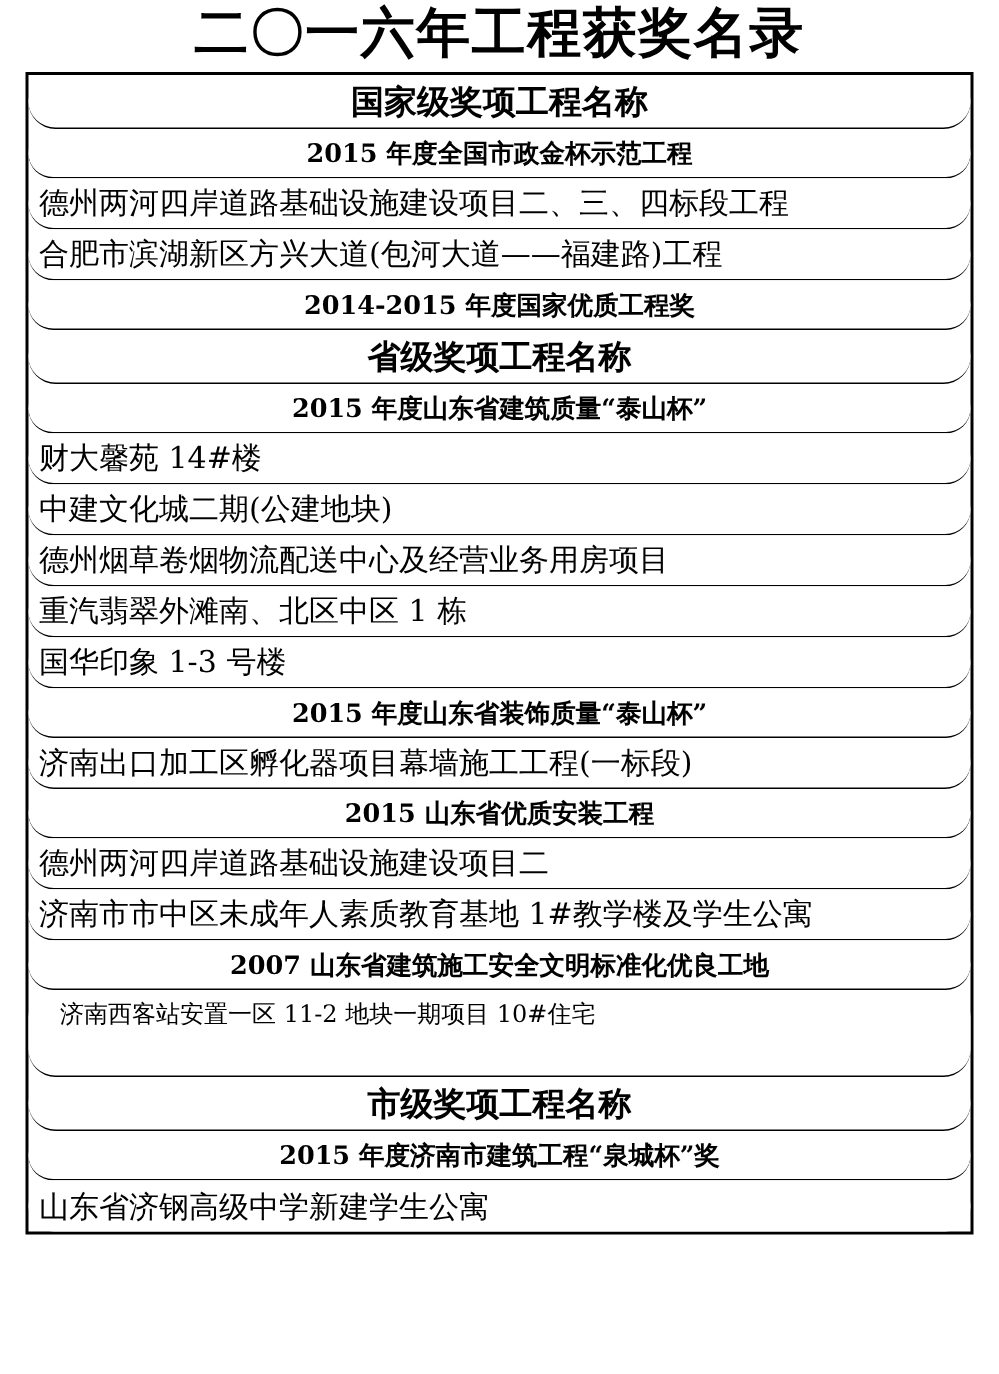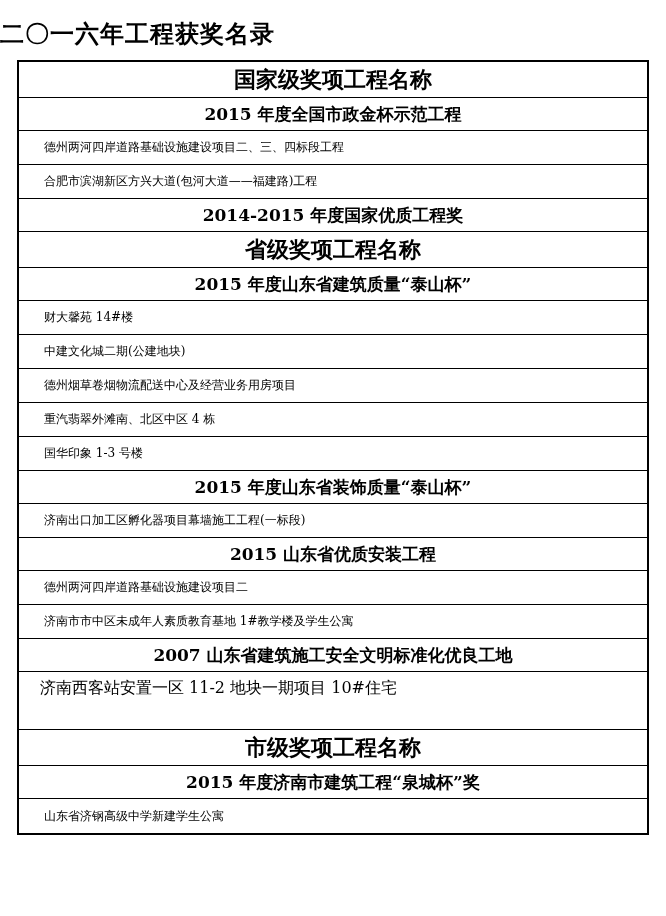--- a/index.html
+++ b/index.html
@@ -11,60 +11,60 @@
   }
   .page {
     width: 666px;
     height: 916px;
     background: #ffffff;
     box-sizing: border-box;
     overflow: hidden;
   }
   .doc-title {
     margin: 0;
-    padding-top: 12px;
     height: 48px;
-    text-align: left;
-    font-size: 24px;
+    text-align: center;
+    font-size: 36px;
     font-weight: bold;
     letter-spacing: 1px;
     line-height: 44px;
   }
   .award-table {
     width: 632px;
     margin: 0 auto;
     border: 2px solid #000000;
     box-sizing: border-box;
   }
   .row {
     box-sizing: border-box;
     border-bottom: 1px solid #000000;
     display: flex;
     align-items: center;
     background: #ffffff;
+    border-radius: 18px;
   }
   .row:last-child { border-bottom: none; }
   .row.section {
     height: 36px;
     justify-content: center;
     font-size: 22px;
     font-weight: bold;
   }
   .row.award {
     height: 33px;
     justify-content: center;
     font-size: 17px;
     font-weight: bold;
   }
   .row.project {
     height: 34px;
     justify-content: flex-start;
-    padding-left: 25px;
+    padding-left: 7px;
     padding-right: 7px;
-    font-size: 12px;
+    font-size: 20px;
   }
   .row.project-tall {
     height: 58px;
     justify-content: flex-start;
     align-items: flex-start;
     padding: 6px 7px 0 21px;
     font-size: 16px;
   }
 </style>
 </head>
@@ -78,21 +78,21 @@
     <div class="row section">国家级奖项工程名称</div>
     <div class="row award">2015 年度全国市政金杯示范工程</div>
     <div class="row project">德州两河四岸道路基础设施建设项目二、三、四标段工程</div>
     <div class="row project">合肥市滨湖新区方兴大道(包河大道——福建路)工程</div>
     <div class="row award">2014-2015 年度国家优质工程奖</div>
     <div class="row section">省级奖项工程名称</div>
     <div class="row award">2015 年度山东省建筑质量“泰山杯”</div>
     <div class="row project">财大馨苑 14#楼</div>
     <div class="row project">中建文化城二期(公建地块)</div>
     <div class="row project">德州烟草卷烟物流配送中心及经营业务用房项目</div>
-    <div class="row project">重汽翡翠外滩南、北区中区 4 栋</div>
+    <div class="row project">重汽翡翠外滩南、北区中区 1 栋</div>
     <div class="row project">国华印象 1-3 号楼</div>
     <div class="row award">2015 年度山东省装饰质量“泰山杯”</div>
     <div class="row project">济南出口加工区孵化器项目幕墙施工工程(一标段)</div>
     <div class="row award">2015 山东省优质安装工程</div>
     <div class="row project">德州两河四岸道路基础设施建设项目二</div>
     <div class="row project">济南市市中区未成年人素质教育基地 1#教学楼及学生公寓</div>
     <div class="row award">2007 山东省建筑施工安全文明标准化优良工地</div>
     <div class="row project-tall">济南西客站安置一区 11-2 地块一期项目 10#住宅</div>
     <div class="row section">市级奖项工程名称</div>
     <div class="row award">2015 年度济南市建筑工程“泉城杯”奖</div>

